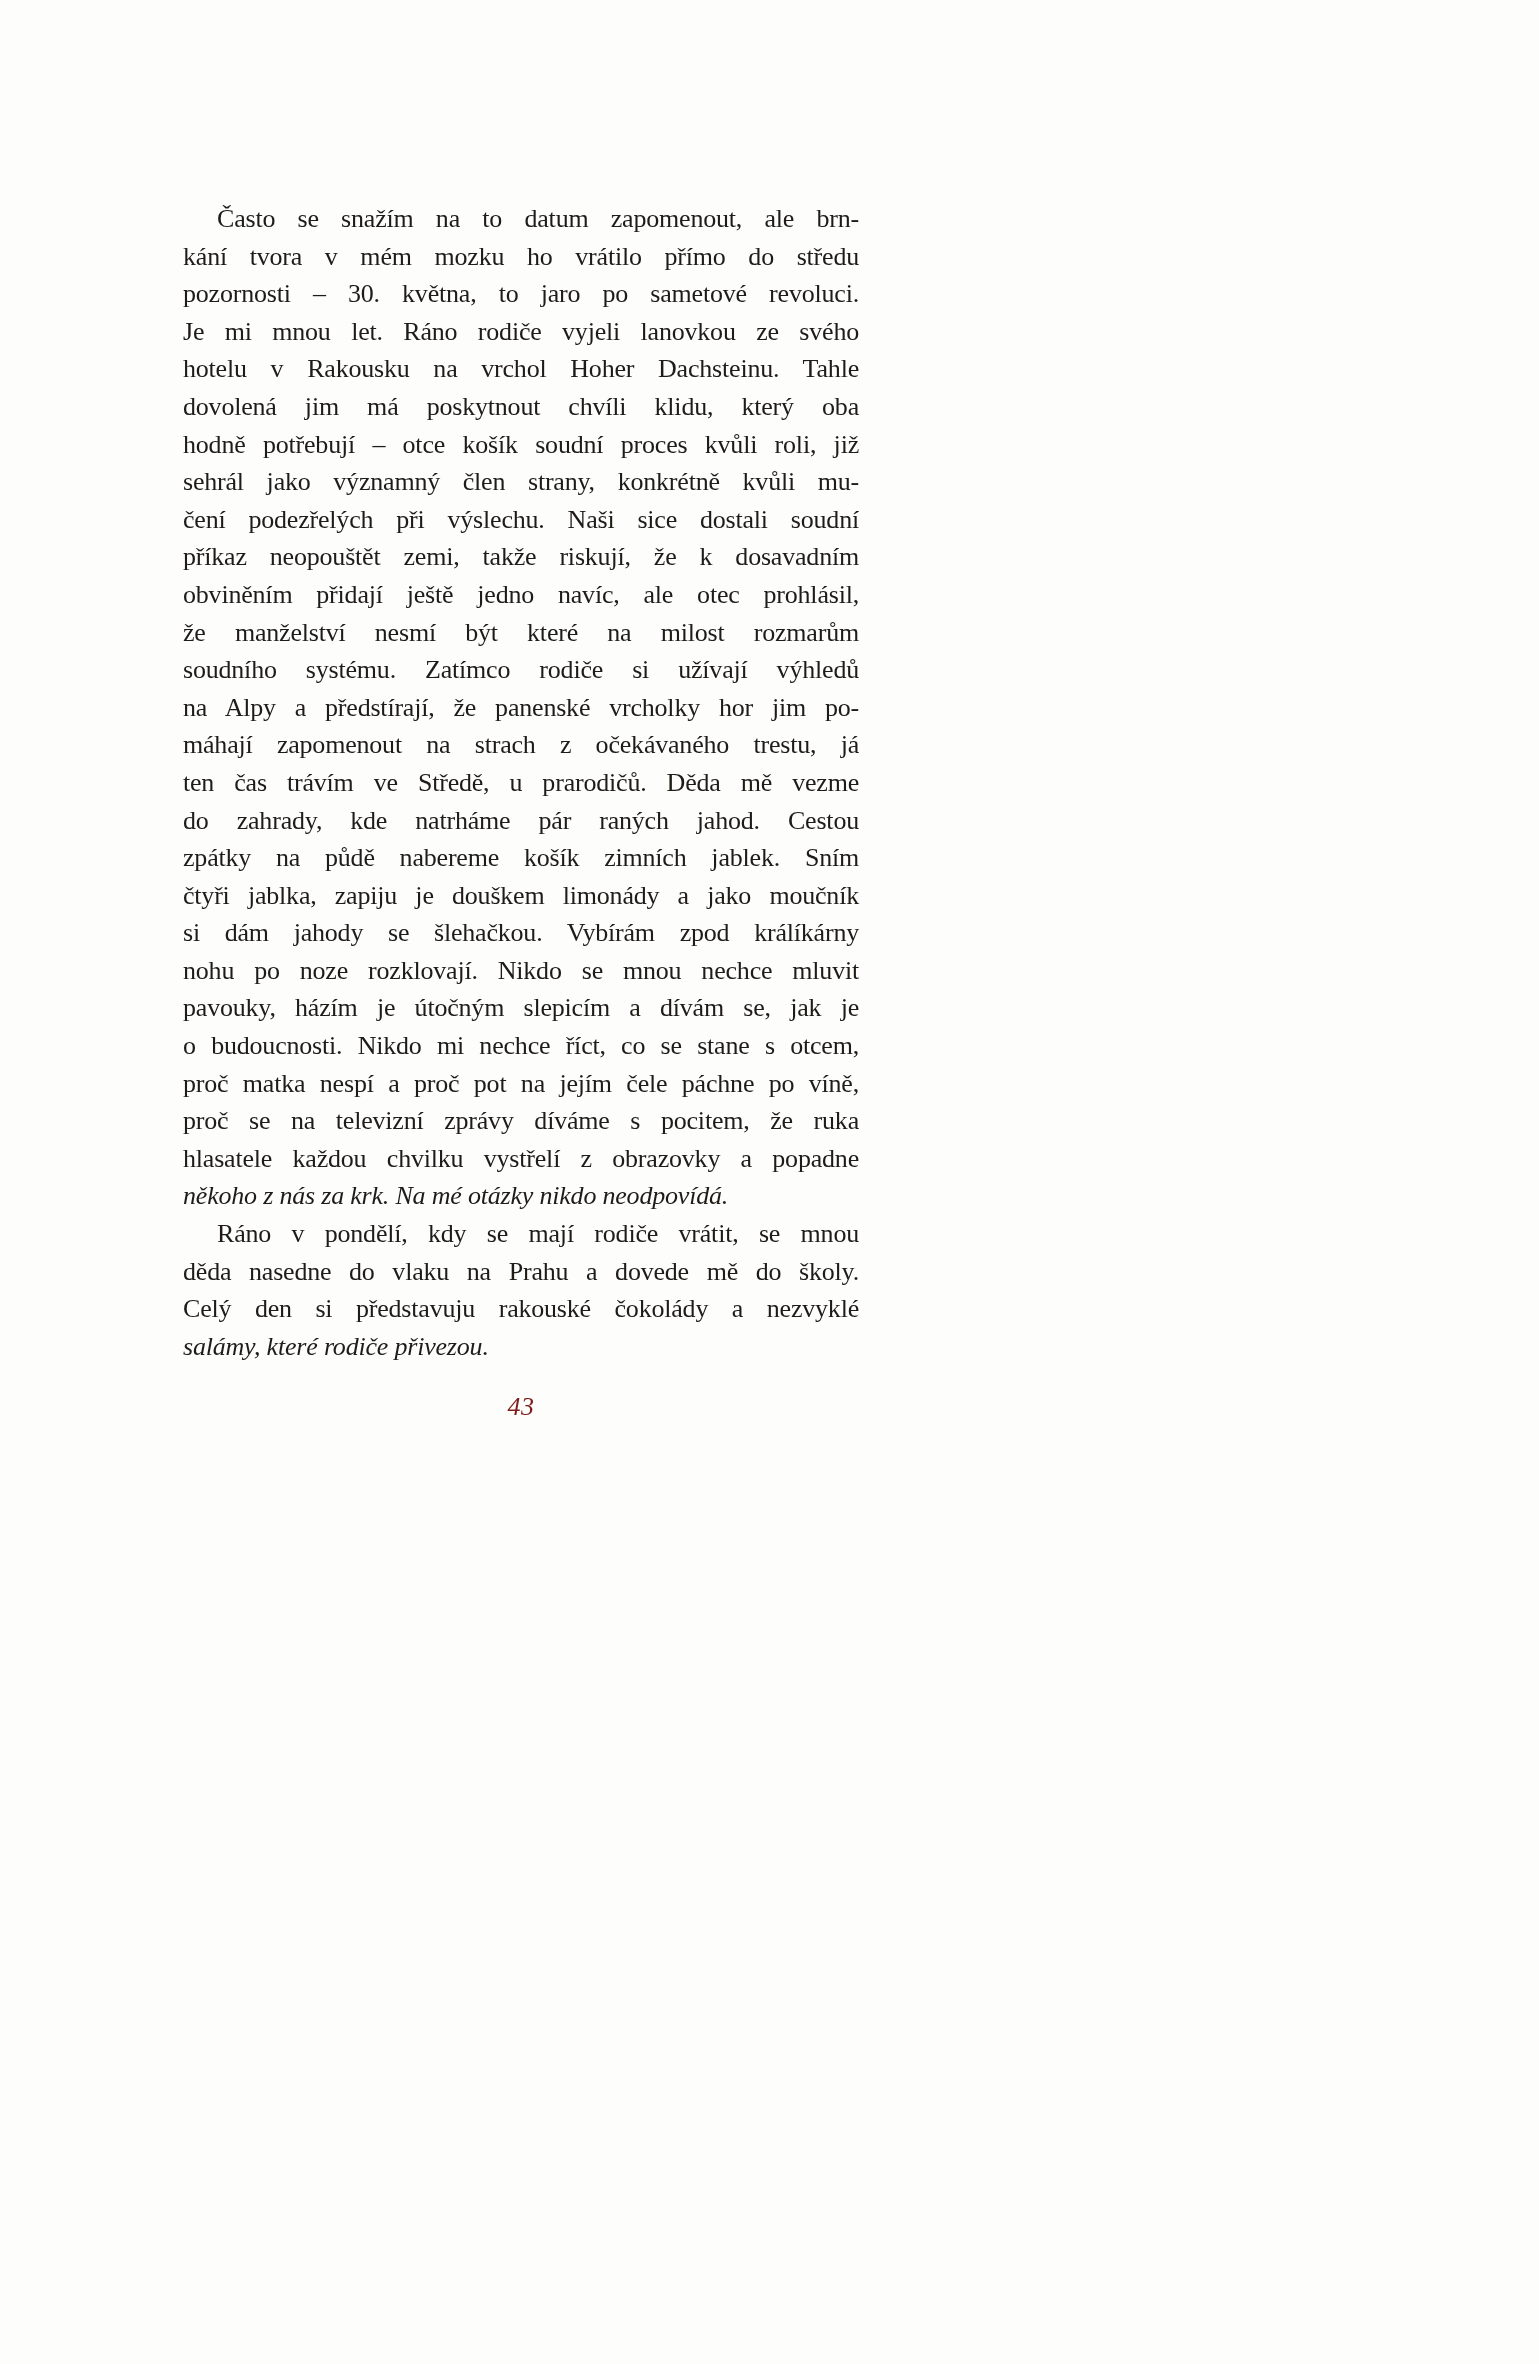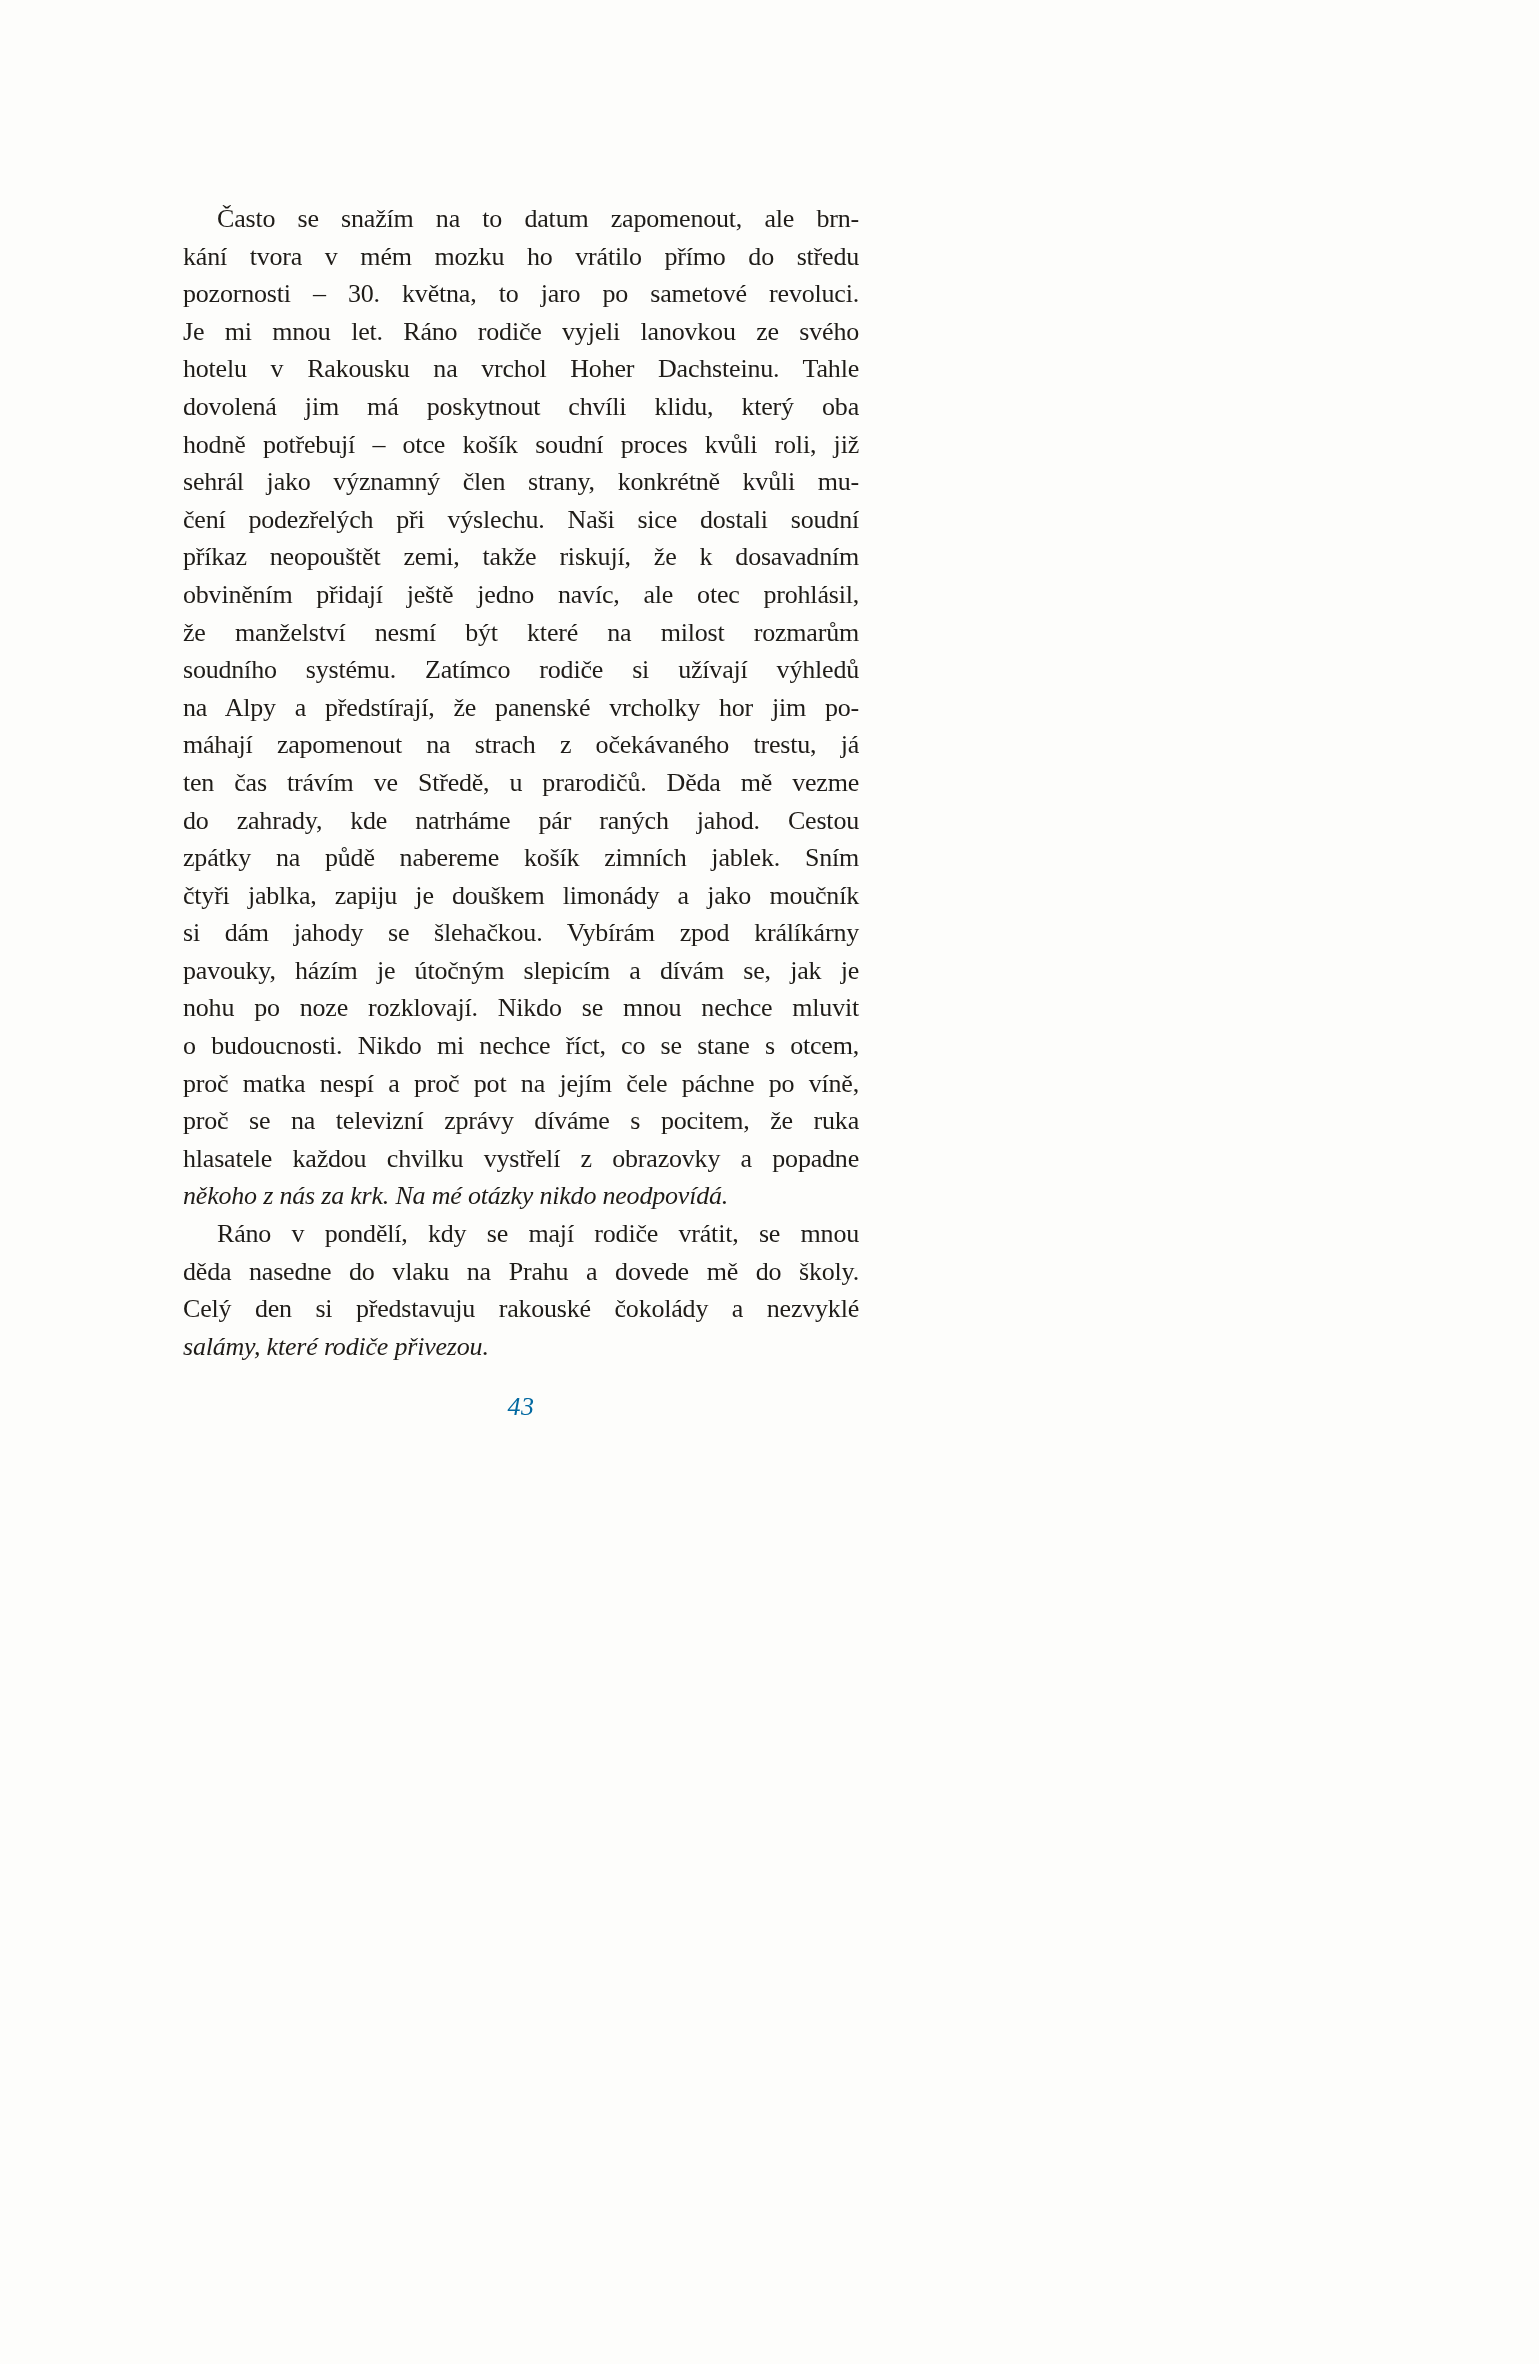--- a/index.html
+++ b/index.html
@@ -42,21 +42,21 @@
   }
   .page-number {
     position: absolute;
     left: 183px;
     top: 1392px;
     width: 676px;
     text-align: center;
     font-style: italic;
     font-size: 26px;
     letter-spacing: 0.5px;
-    color: #0369a1;
+    color: #7f1d1d;
   }
 </style>
 </head>
 <body style="background: rgb(253, 253, 251);">
 
 <div class="book-page">
   <div class="text-block" style="color: rgb(31, 28, 24);">
       <div class="line first">Často se snažím na to datum zapomenout, ale brn-</div>
       <div class="line">kání tvora v mém mozku ho vrátilo přímo do středu</div>
       <div class="line">pozornosti – 30. května, to jaro po sametové revoluci.</div>
@@ -70,22 +70,22 @@
       <div class="line">obviněním přidají ještě jedno navíc, ale otec prohlásil,</div>
       <div class="line">že manželství nesmí být které na milost rozmarům</div>
       <div class="line">soudního systému. Zatímco rodiče si užívají výhledů</div>
       <div class="line">na Alpy a předstírají, že panenské vrcholky hor jim po-</div>
       <div class="line">máhají zapomenout na strach z očekávaného trestu, já</div>
       <div class="line">ten čas trávím ve Středě, u prarodičů. Děda mě vezme</div>
       <div class="line">do zahrady, kde natrháme pár raných jahod. Cestou</div>
       <div class="line">zpátky na půdě nabereme košík zimních jablek. Sním</div>
       <div class="line">čtyři jablka, zapiju je douškem limonády a jako moučník</div>
       <div class="line">si dám jahody se šlehačkou. Vybírám zpod králíkárny</div>
+      <div class="line">nohu po noze rozklovají. Nikdo se mnou nechce mluvit</div>
       <div class="line">pavouky, házím je útočným slepicím a dívám se, jak je</div>
-      <div class="line">nohu po noze rozklovají. Nikdo se mnou nechce mluvit</div>
       <div class="line">o budoucnosti. Nikdo mi nechce říct, co se stane s otcem,</div>
       <div class="line">proč matka nespí a proč pot na jejím čele páchne po víně,</div>
       <div class="line">proč se na televizní zprávy díváme s pocitem, že ruka</div>
       <div class="line">hlasatele každou chvilku vystřelí z obrazovky a popadne</div>
       <div class="line last">někoho z nás za krk. Na mé otázky nikdo neodpovídá.</div>
       <div class="line first">Ráno v pondělí, kdy se mají rodiče vrátit, se mnou</div>
       <div class="line">děda nasedne do vlaku na Prahu a dovede mě do školy.</div>
       <div class="line">Celý den si představuju rakouské čokolády a nezvyklé</div>
       <div class="line last">salámy, které rodiče přivezou.</div>
     </div>

